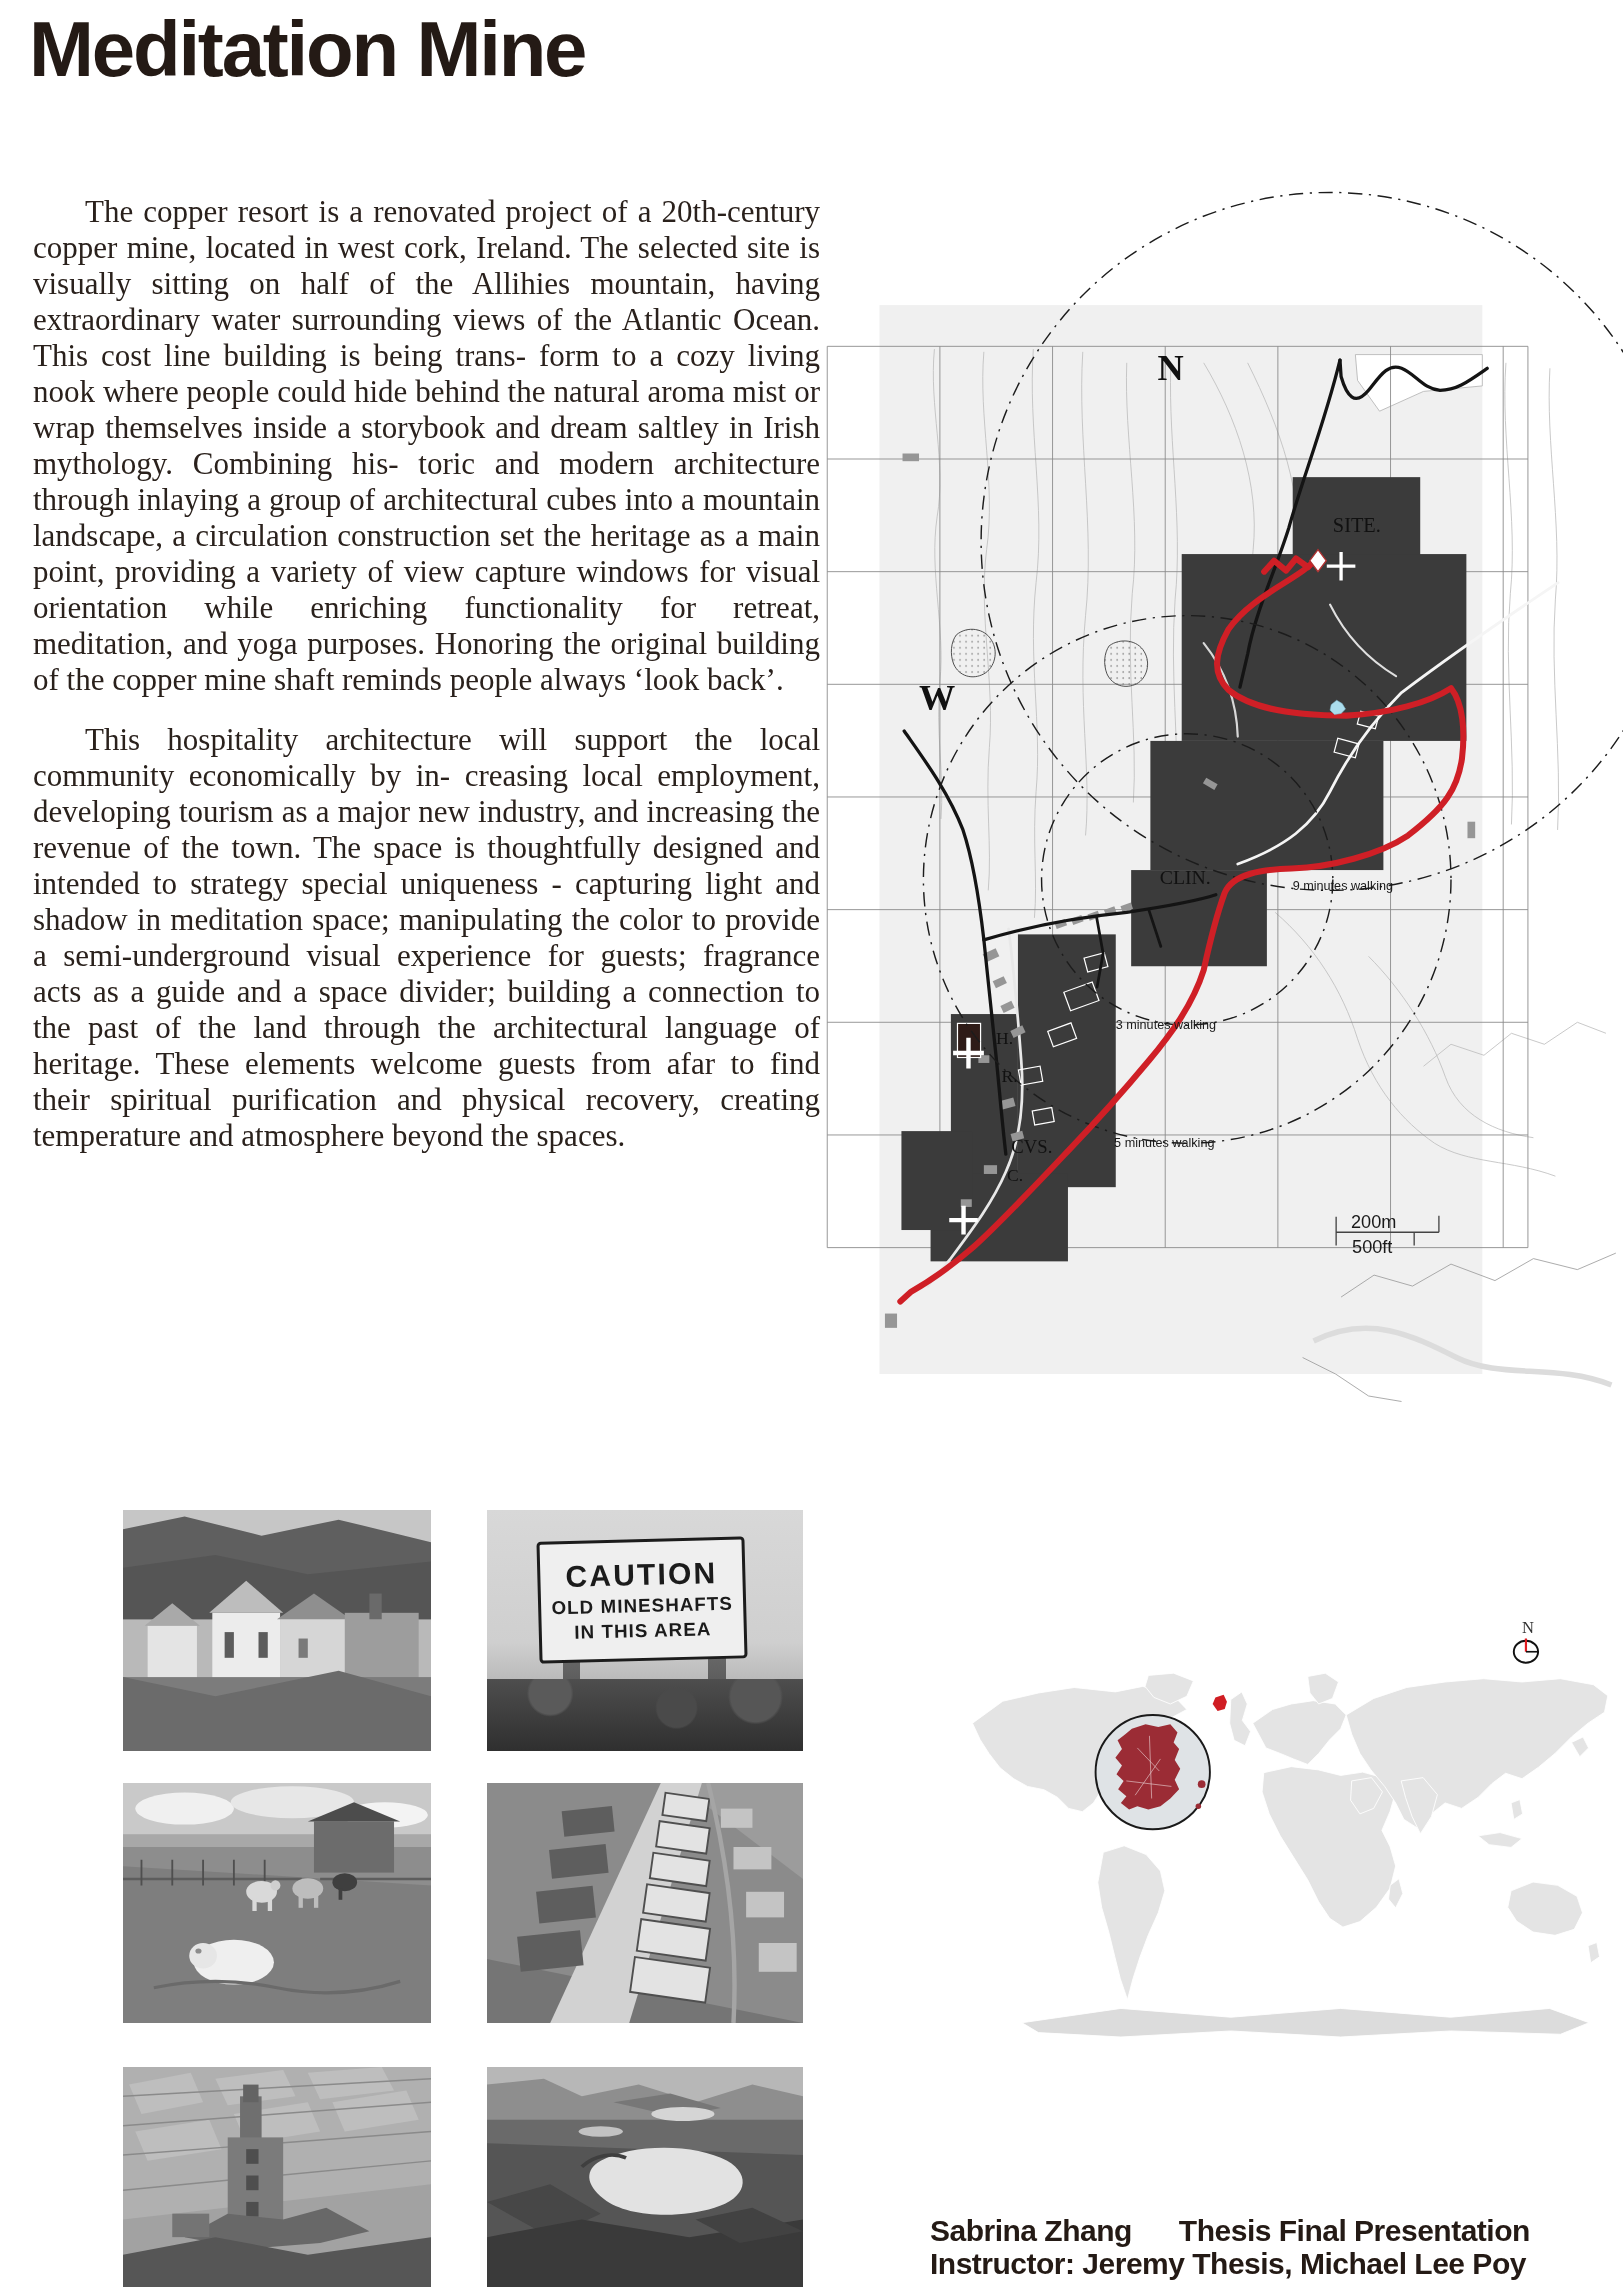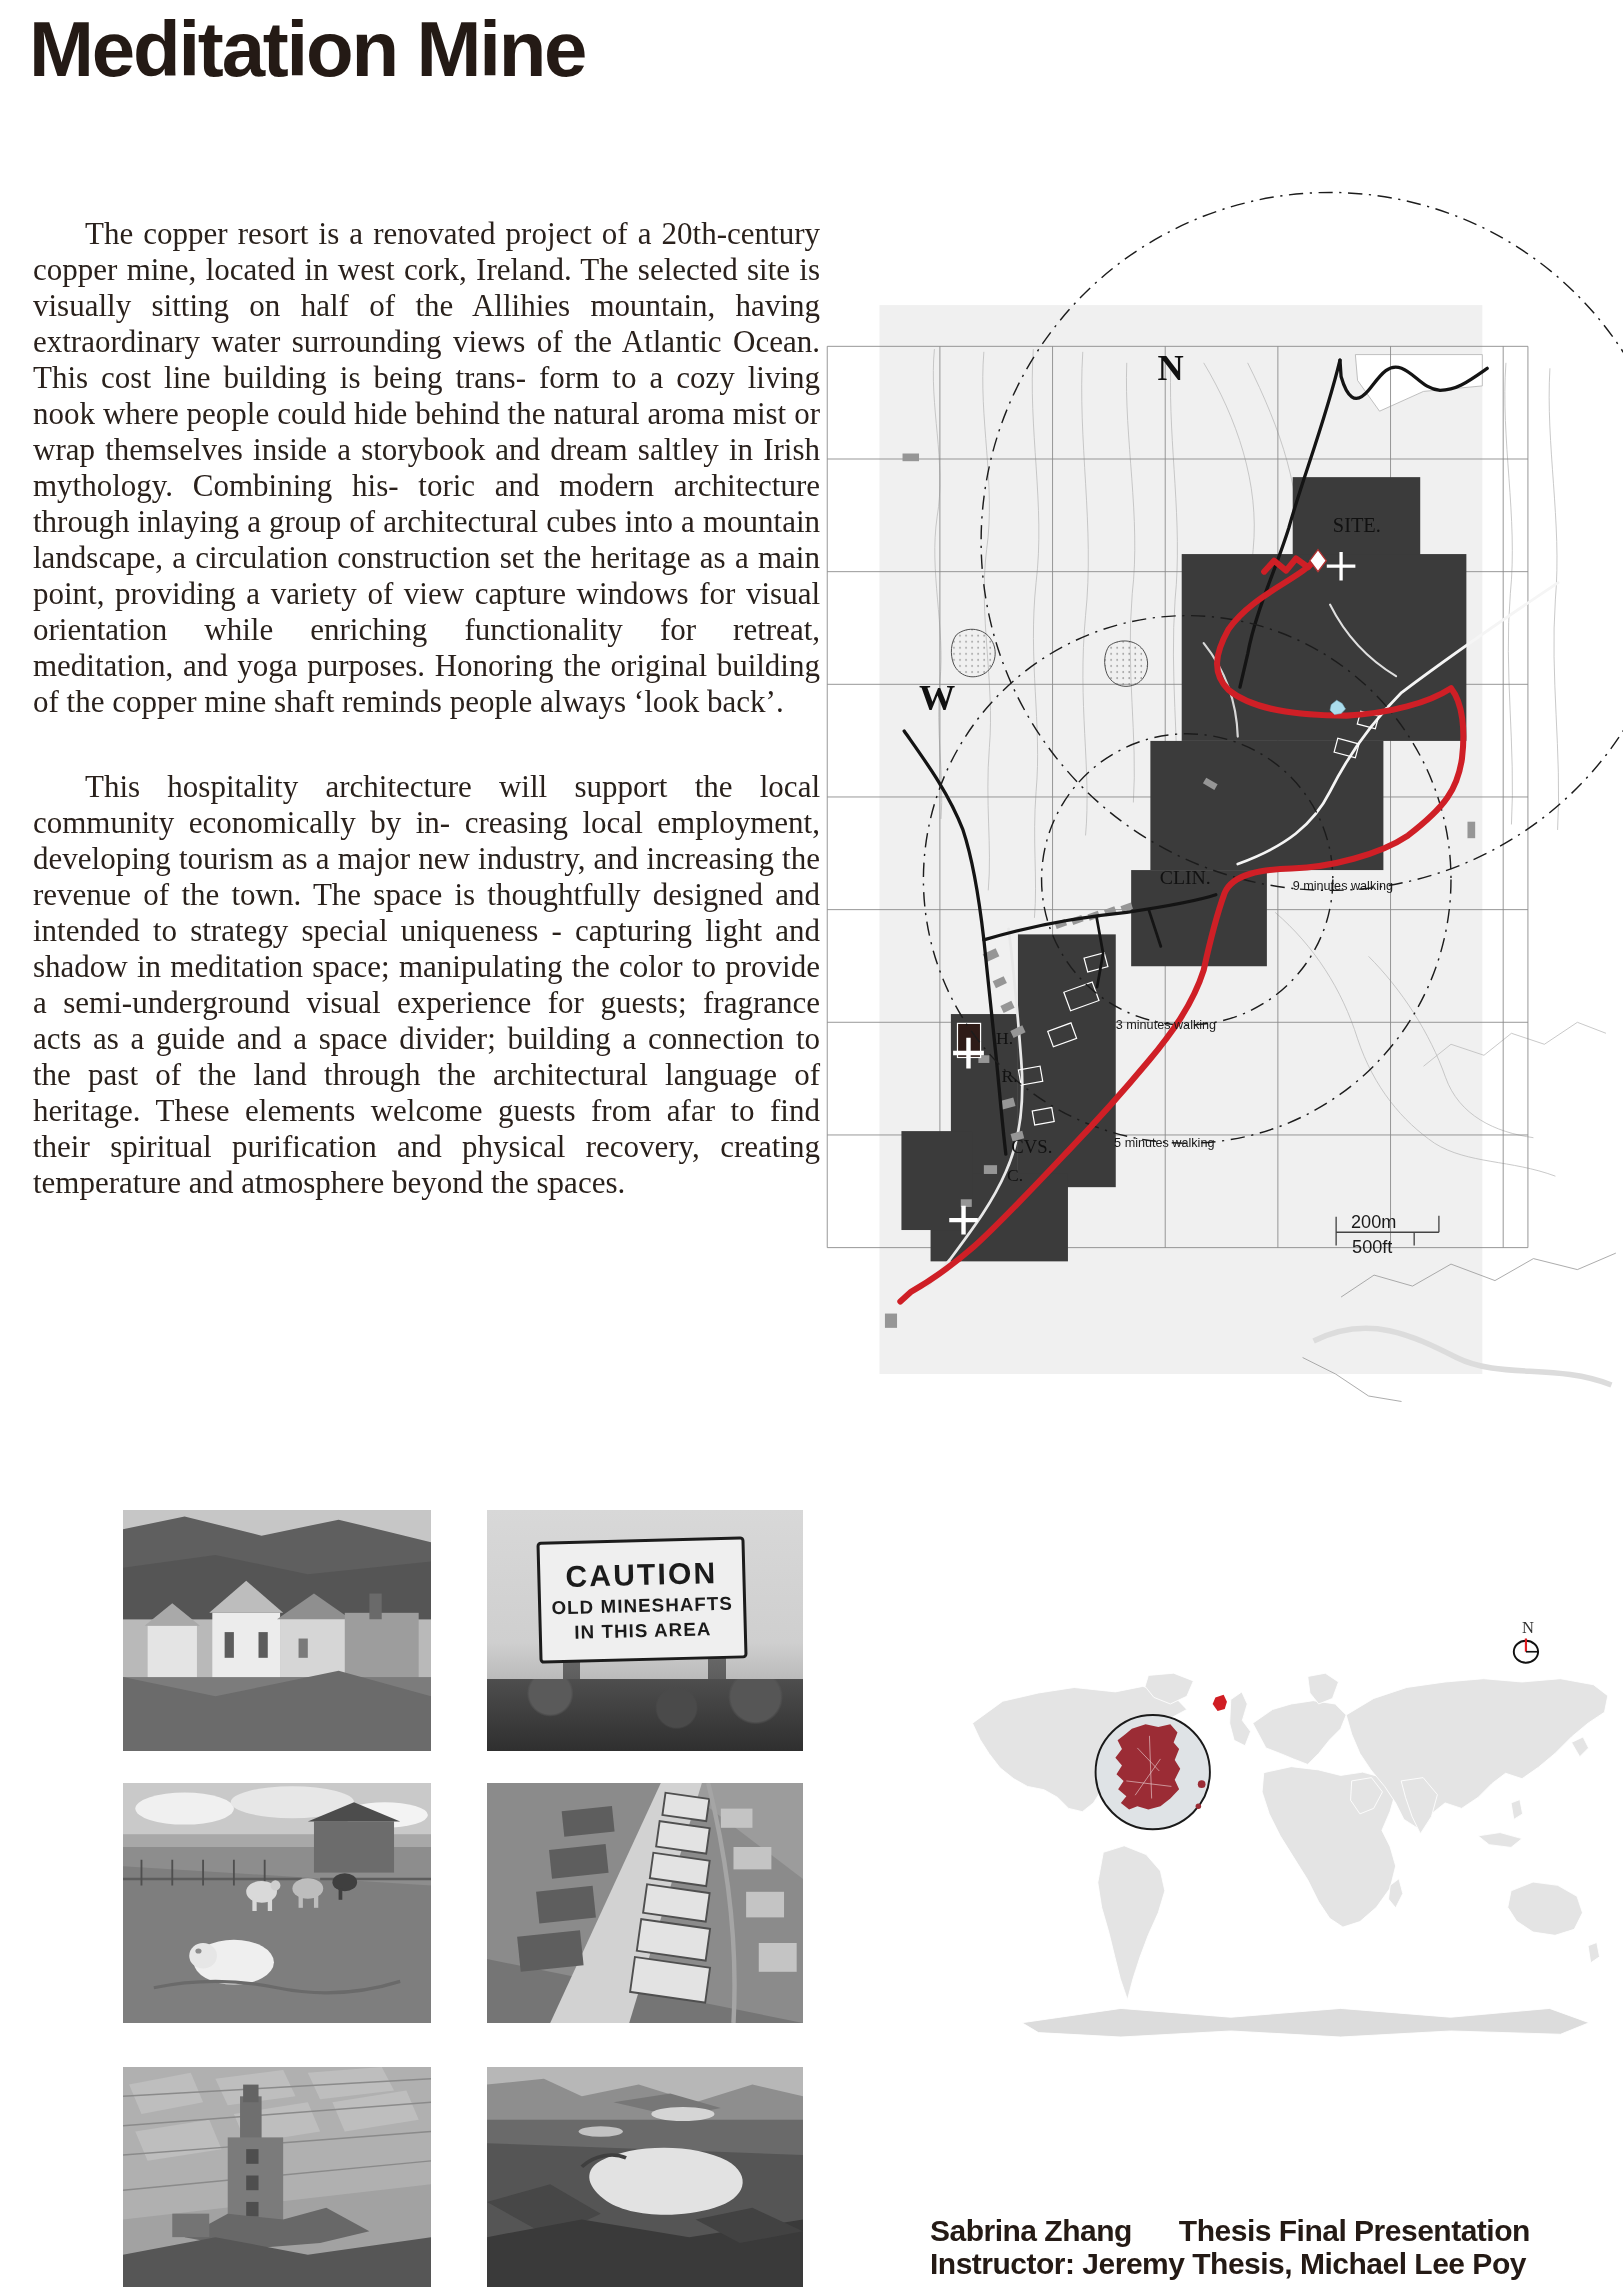--- a/index.html
+++ b/index.html
@@ -5,25 +5,25 @@
   html,body{margin:0;padding:0;background:#ffffff;}
   body{width:1623px;height:2295px;position:relative;overflow:hidden;
        font-family:"Liberation Sans",sans-serif;color:#241a15;}
   .abs{position:absolute;}
 
   
   #page-title{left:29px;top:4.4px;font-size:78px;font-weight:bold;
     letter-spacing:-2.2px;color:#241a15;}
 
   
-  #body-col{left:33px;top:216px;width:787px;
+  #body-col{left:33px;top:194px;width:787px;
     font-family:"Liberation Serif",serif;font-size:31px;line-height:36px;
     color:#2a211c;text-align:justify;}
   #body-col p{margin:0;text-indent:52px;}
-  #body-col p + p{margin-top:49px;}
+  #body-col p + p{margin-top:24px;}
 
   
   #map-panel{left:819px;top:132px;width:804px;height:1275px;}
   #map-panel svg{display:block;width:100%;height:100%;}
   .maplabel-serif{font-family:"Liberation Serif",serif;fill:#111111;}
   .maplabel-sans{font-family:"Liberation Sans",sans-serif;fill:#1a1a1a;}
 
   
   .photo{overflow:hidden;background:#bfbfbf;}
   .photo svg{display:block;width:100%;height:100%;}

